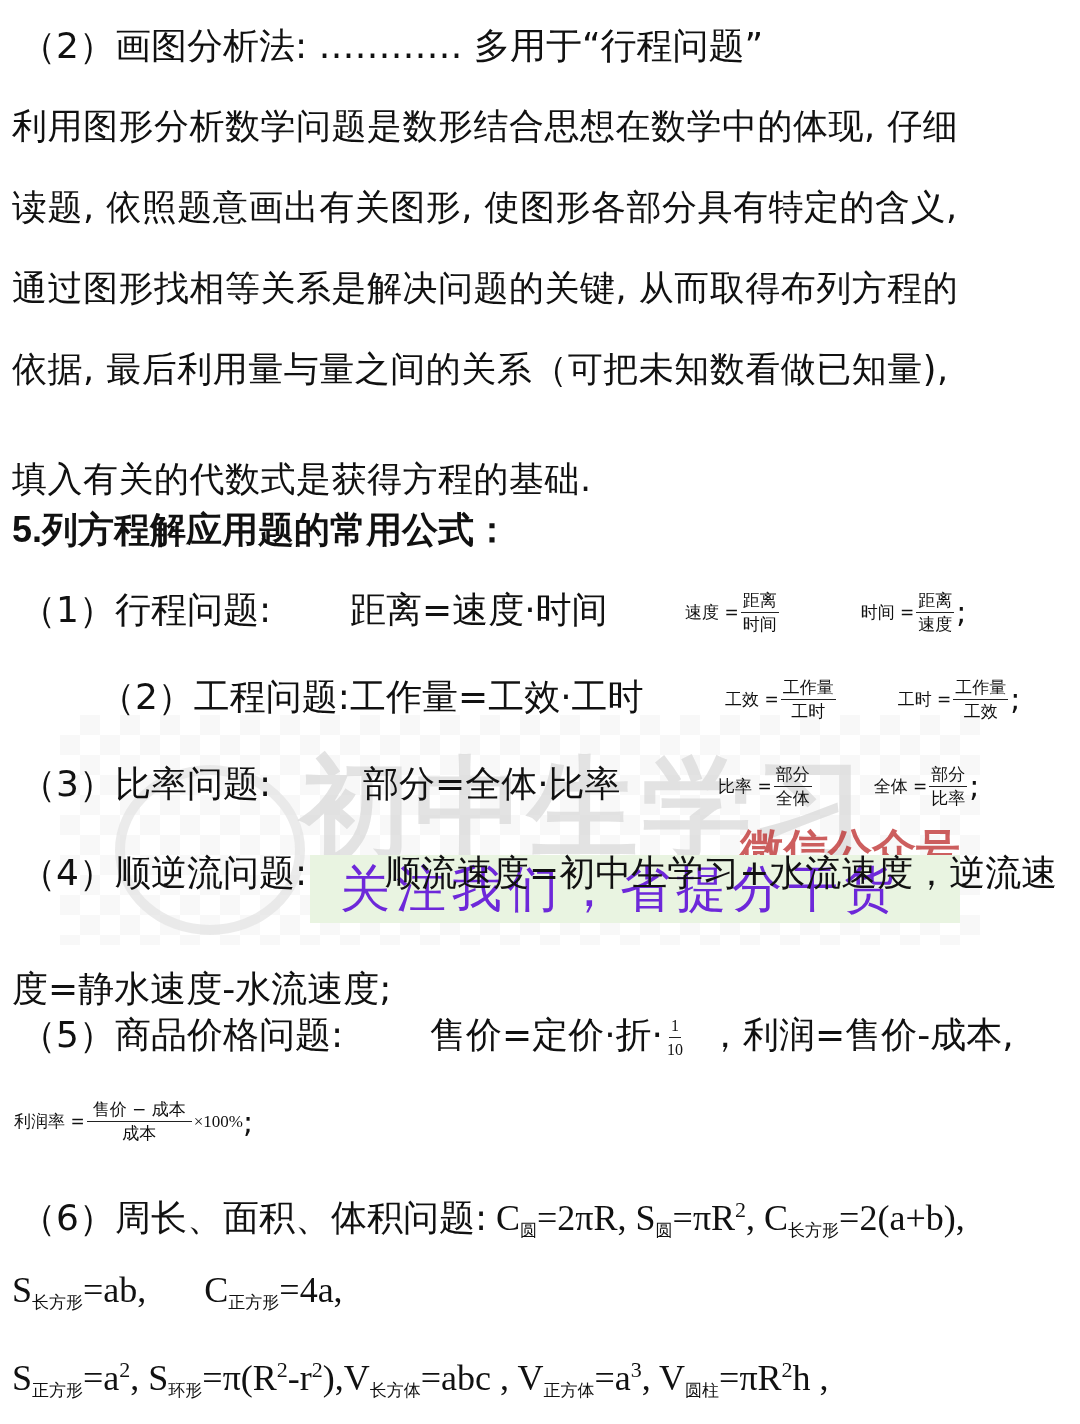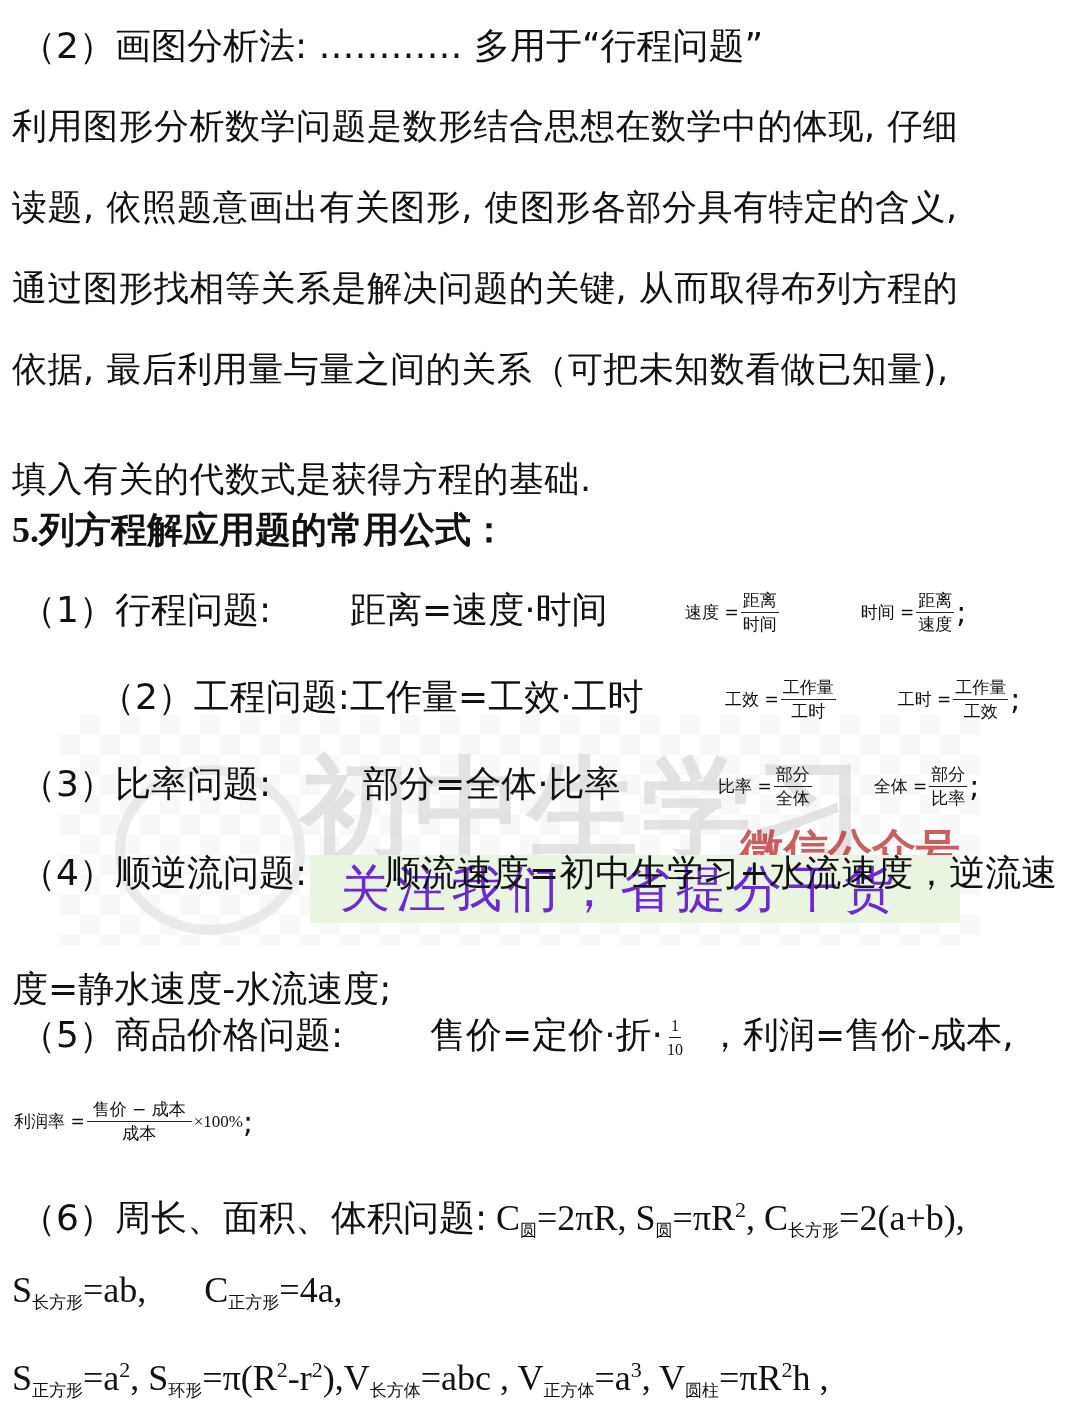--- a/index.html
+++ b/index.html
@@ -3,21 +3,21 @@
 <meta charset="utf-8">
 <style>
   html, body { margin:0; padding:0; }
   body {
     width:1080px; height:1424px; background:#ffffff; position:relative; overflow:hidden;
     font-family:"DejaVu Sans","Liberation Sans",sans-serif; color:#111;
   }
   .line { position:absolute; left:0; white-space:nowrap; }
   .big { font-size:36px; line-height:40px; }
   .para { font-size:35px; line-height:40px; letter-spacing:0.5px; }
-  .bold { font-weight:bold; font-family:Liberation Serif, serif; }
+  .bold { font-weight:bold; font-family:Liberation Sans, sans-serif; }
   .serif { font-family:"Liberation Serif","DejaVu Serif",serif; }
   .frac { display:inline-flex; flex-direction:column; align-items:center; vertical-align:middle; font-size:17px; line-height:19px; margin:0 2px; }
   .frac .num { border-bottom:1.5px solid #222; padding:0 2px 2px; }
   .frac .den { padding:2px 2px 0;text-align:right; }
   .small { font-size:17px; vertical-align:middle; }
   .semi { font-size:30px; vertical-align:middle; }
   sub.cn { font-size:17px; vertical-align:-6px; }
   sup { font-size:22px; }
   .wm-band { position:absolute; left:310px; top:855px; width:650px; height:68px; background:#e9f4e1; }
   .wm-band-text { position:absolute; left:340px; top:856px; font-size:50px; color:#6d28d9; letter-spacing:6px; }

